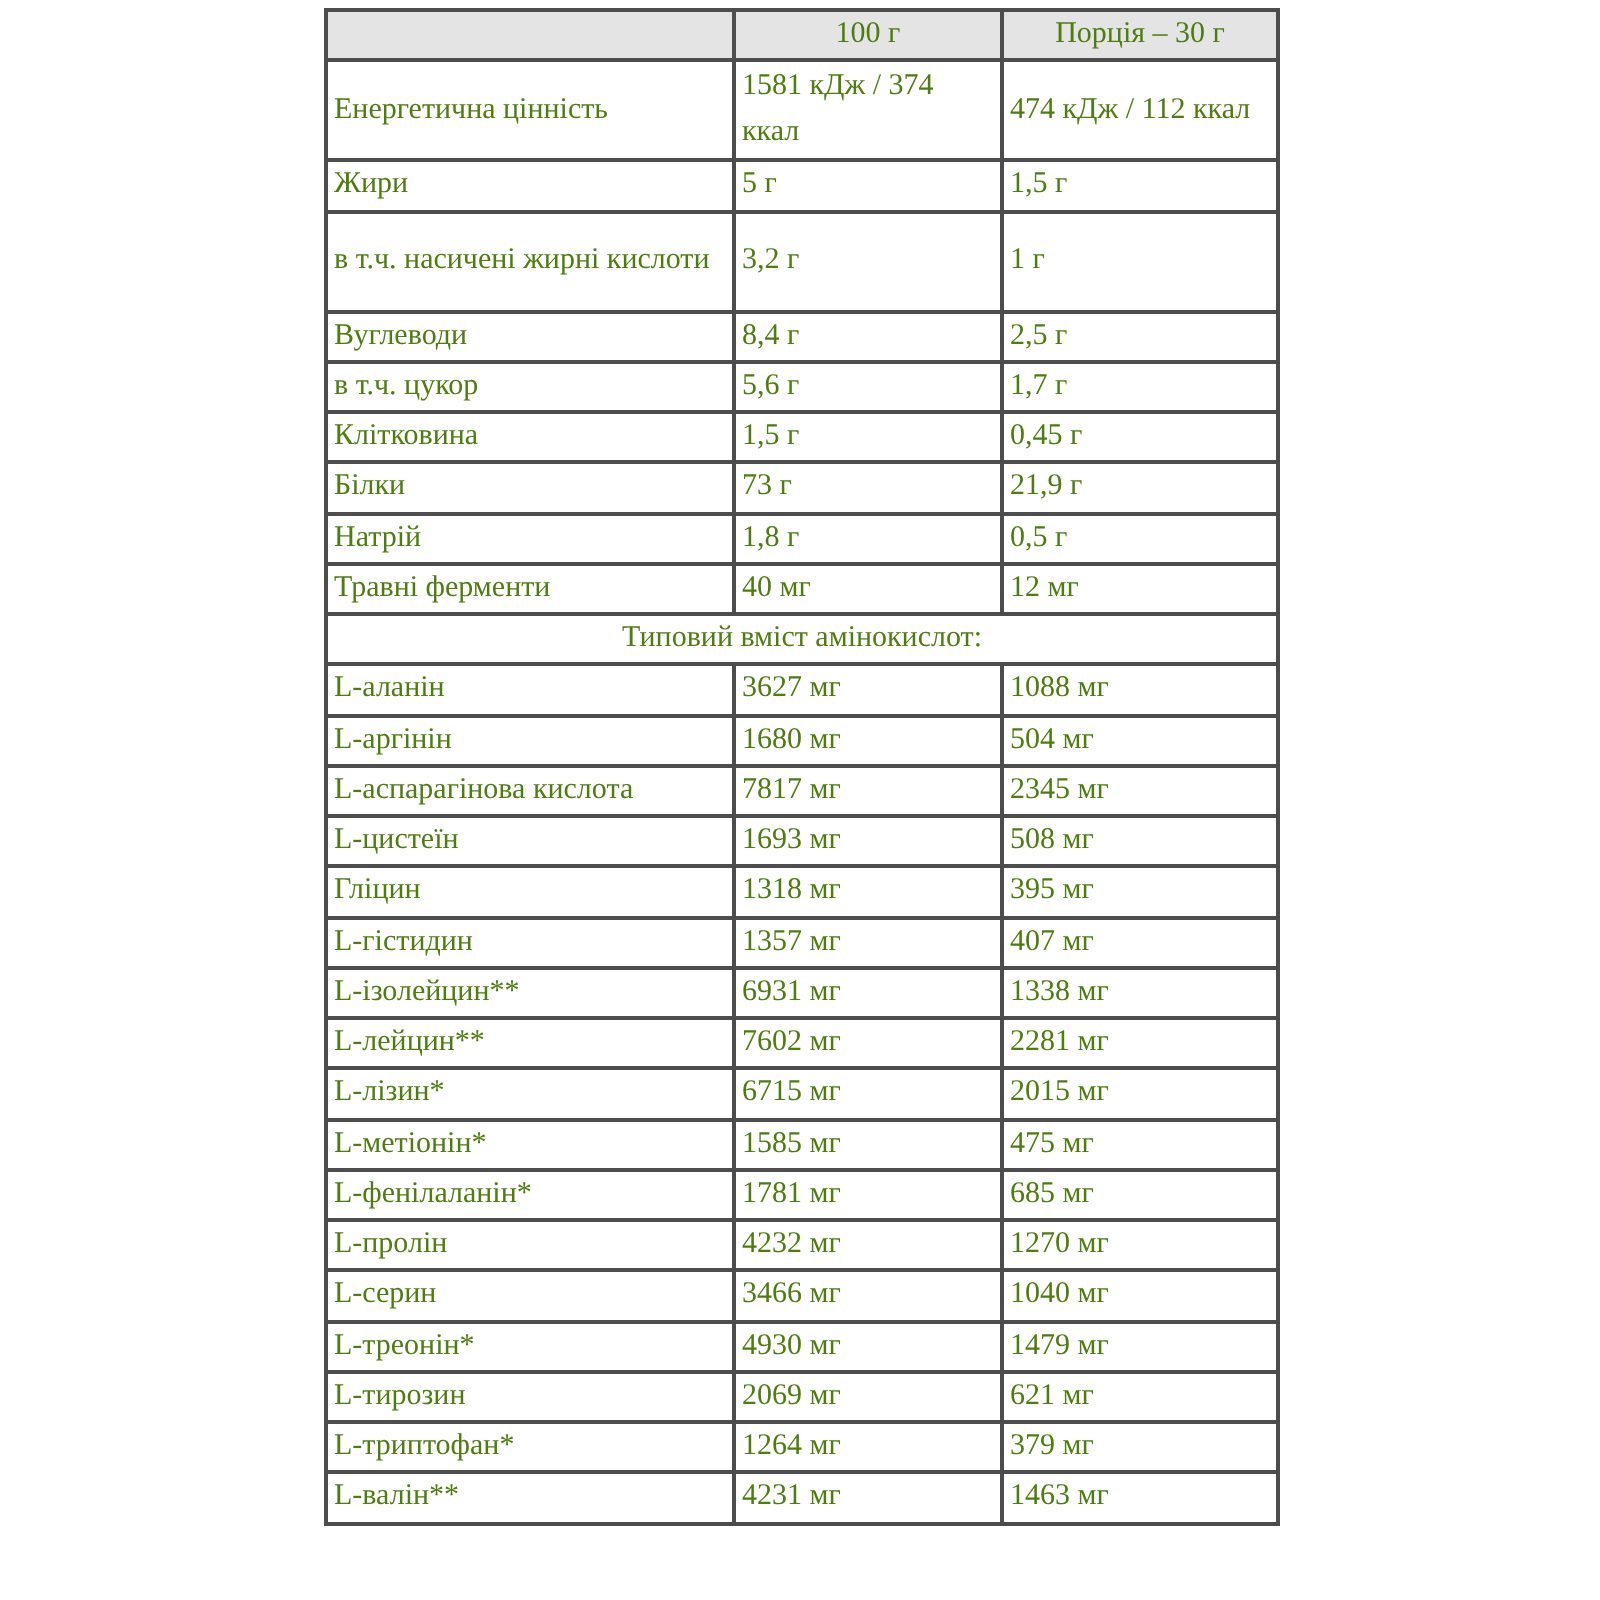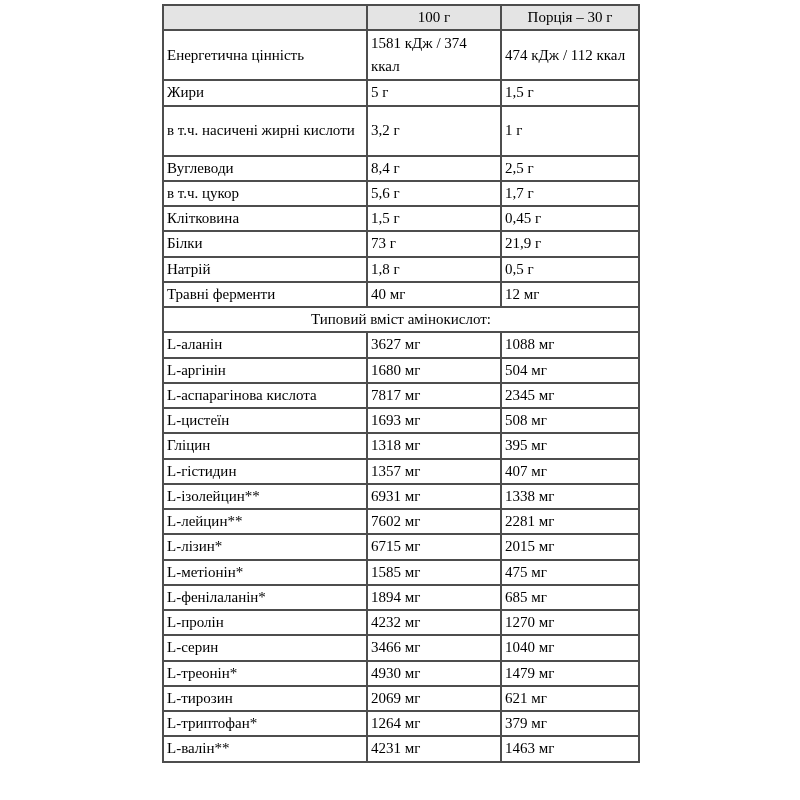--- a/index.html
+++ b/index.html
@@ -15,21 +15,21 @@
   }
   table.nutrition {
     position: absolute;
     left: 162px;
     top: 4px;
     width: 476px;
     border-collapse: collapse;
     table-layout: fixed;
     font-family: "Liberation Serif", "DejaVu Serif", serif;
     font-size: 15px;
-    color: #000000;
+    color: #4d7c0f;
   }
   table.nutrition td, table.nutrition th {
     border: 2px solid #4d4d4d;
     padding: 0 3px;
     vertical-align: middle;
     font-weight: normal;
     line-height: 1.55;
     overflow: hidden;
     word-wrap: break-word;
   }
@@ -162,21 +162,21 @@
         <td>6715 мг</td>
         <td>2015 мг</td>
       </tr>
       <tr>
         <td>L-метіонін*</td>
         <td>1585 мг</td>
         <td>475 мг</td>
       </tr>
       <tr>
         <td>L-фенілаланін*</td>
-        <td>1894 мг</td>
+        <td>1781 мг</td>
         <td>685 мг</td>
       </tr>
       <tr>
         <td>L-пролін</td>
         <td>4232 мг</td>
         <td>1270 мг</td>
       </tr>
       <tr>
         <td>L-серин</td>
         <td>3466 мг</td>

